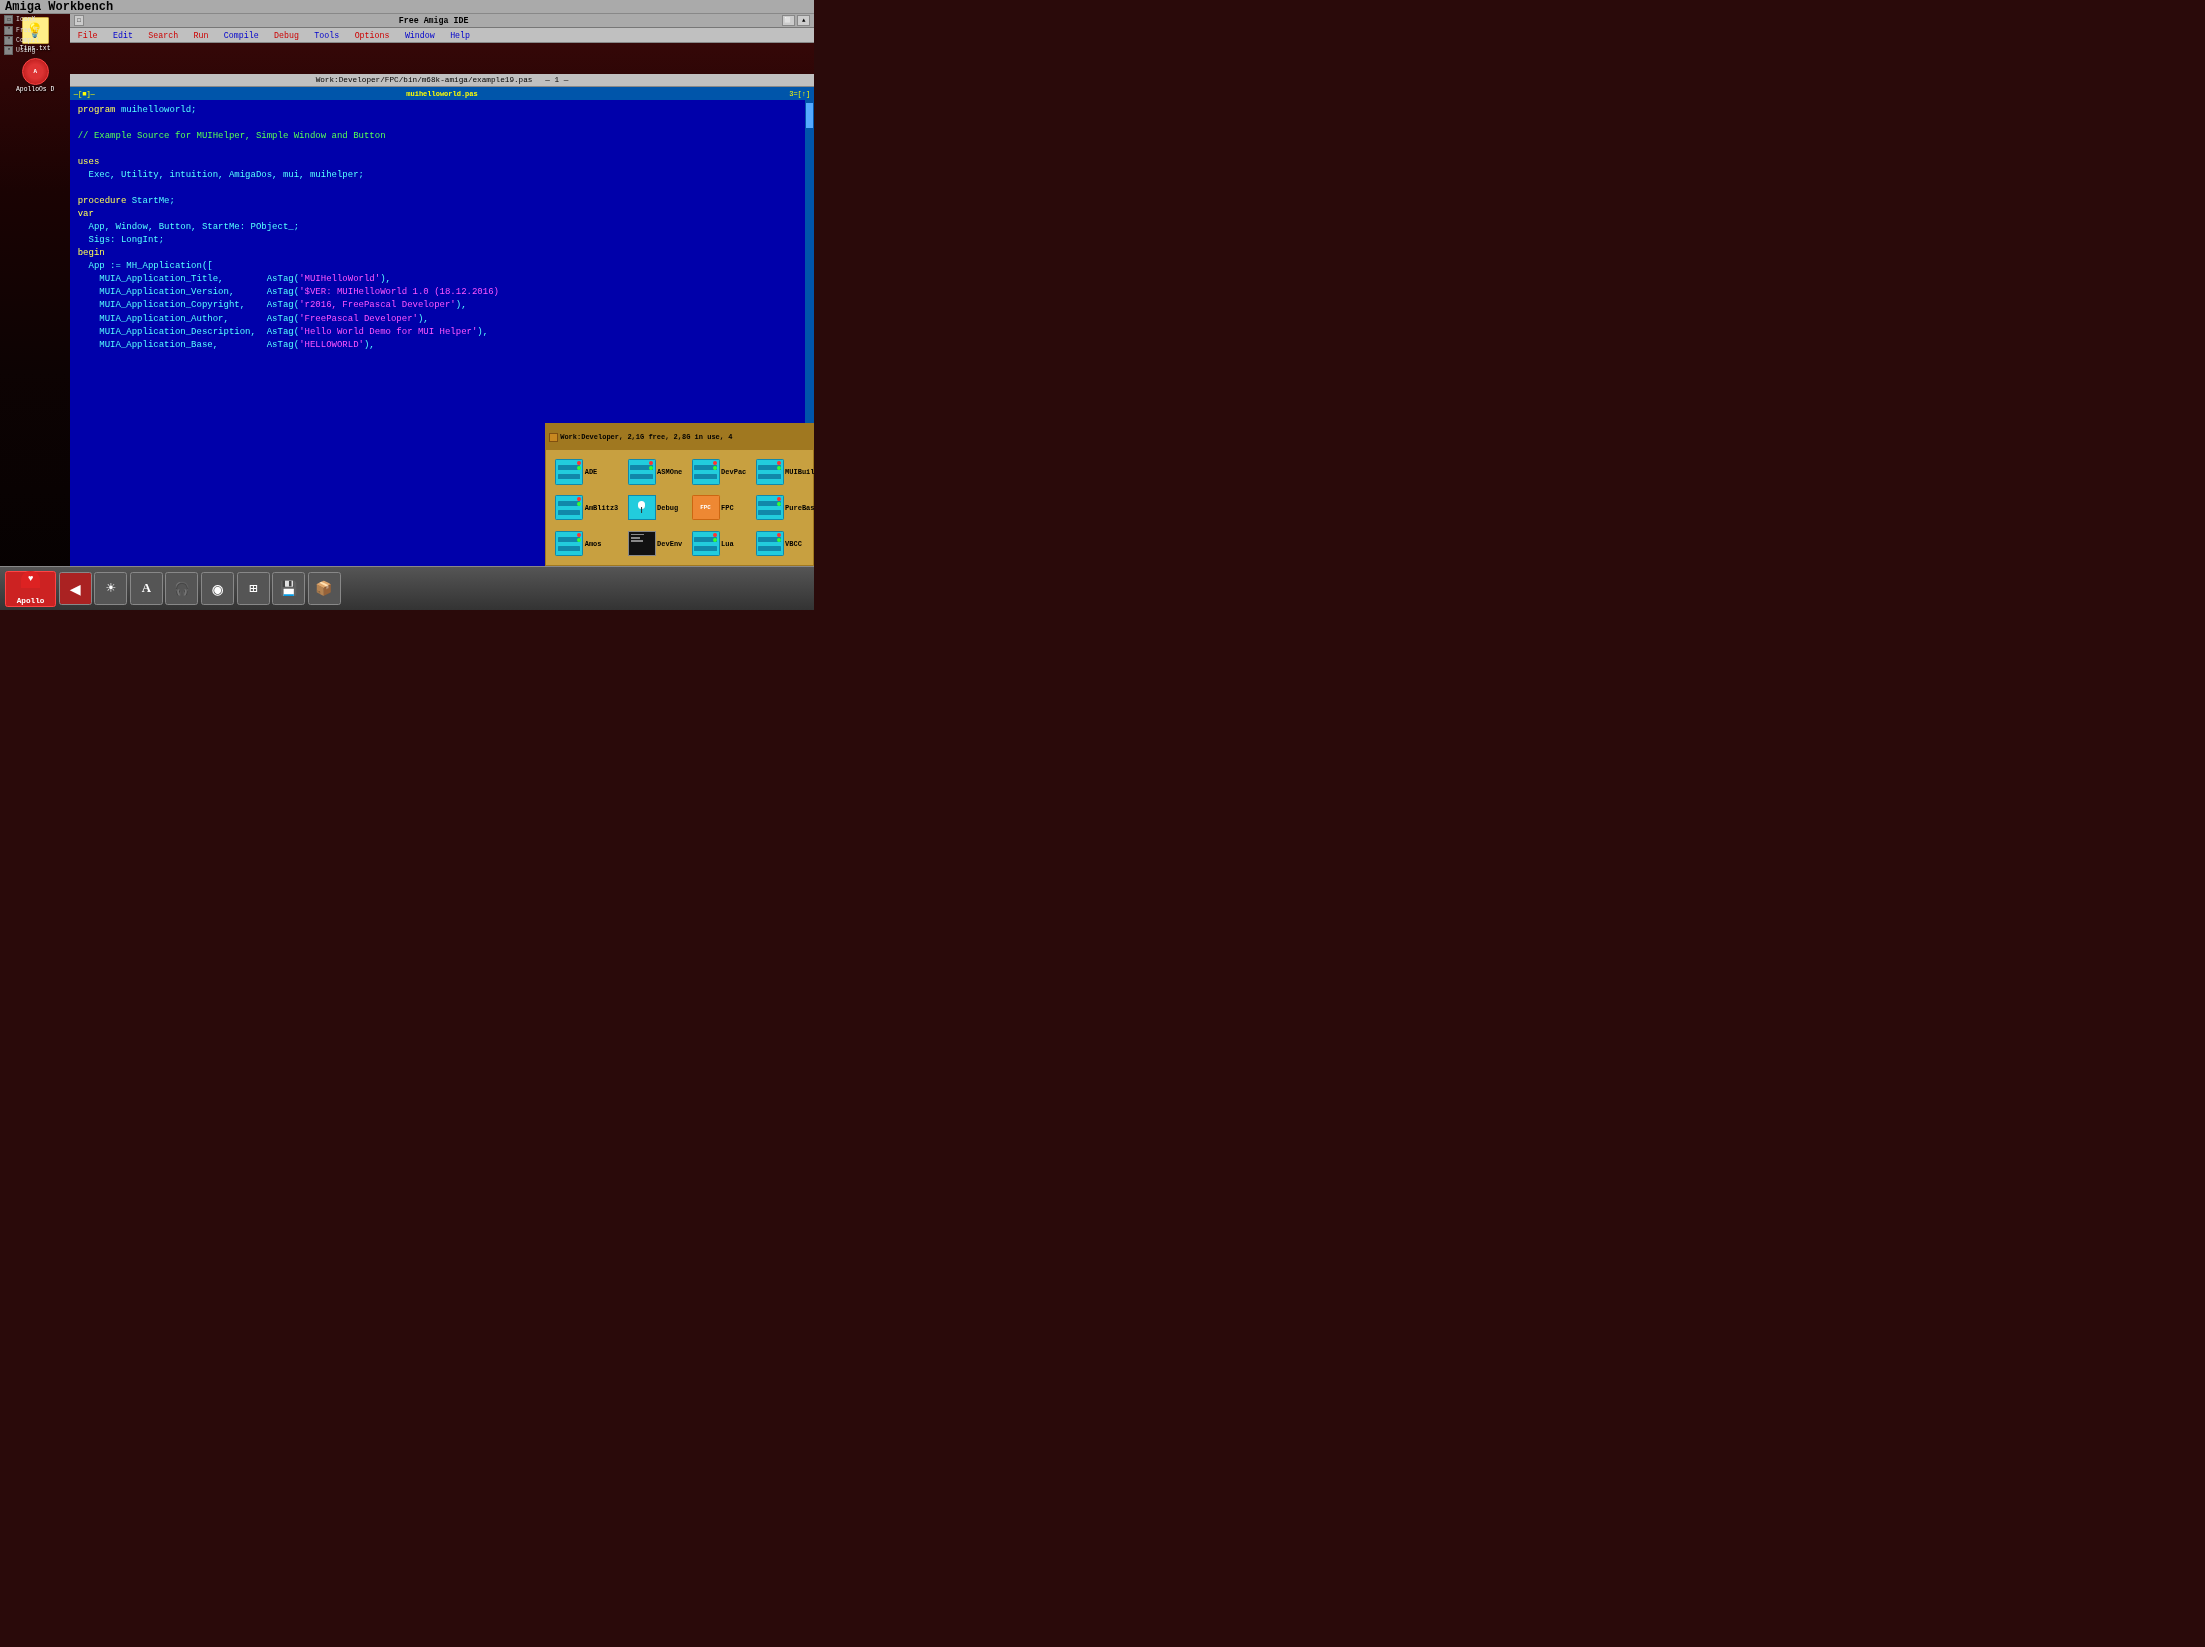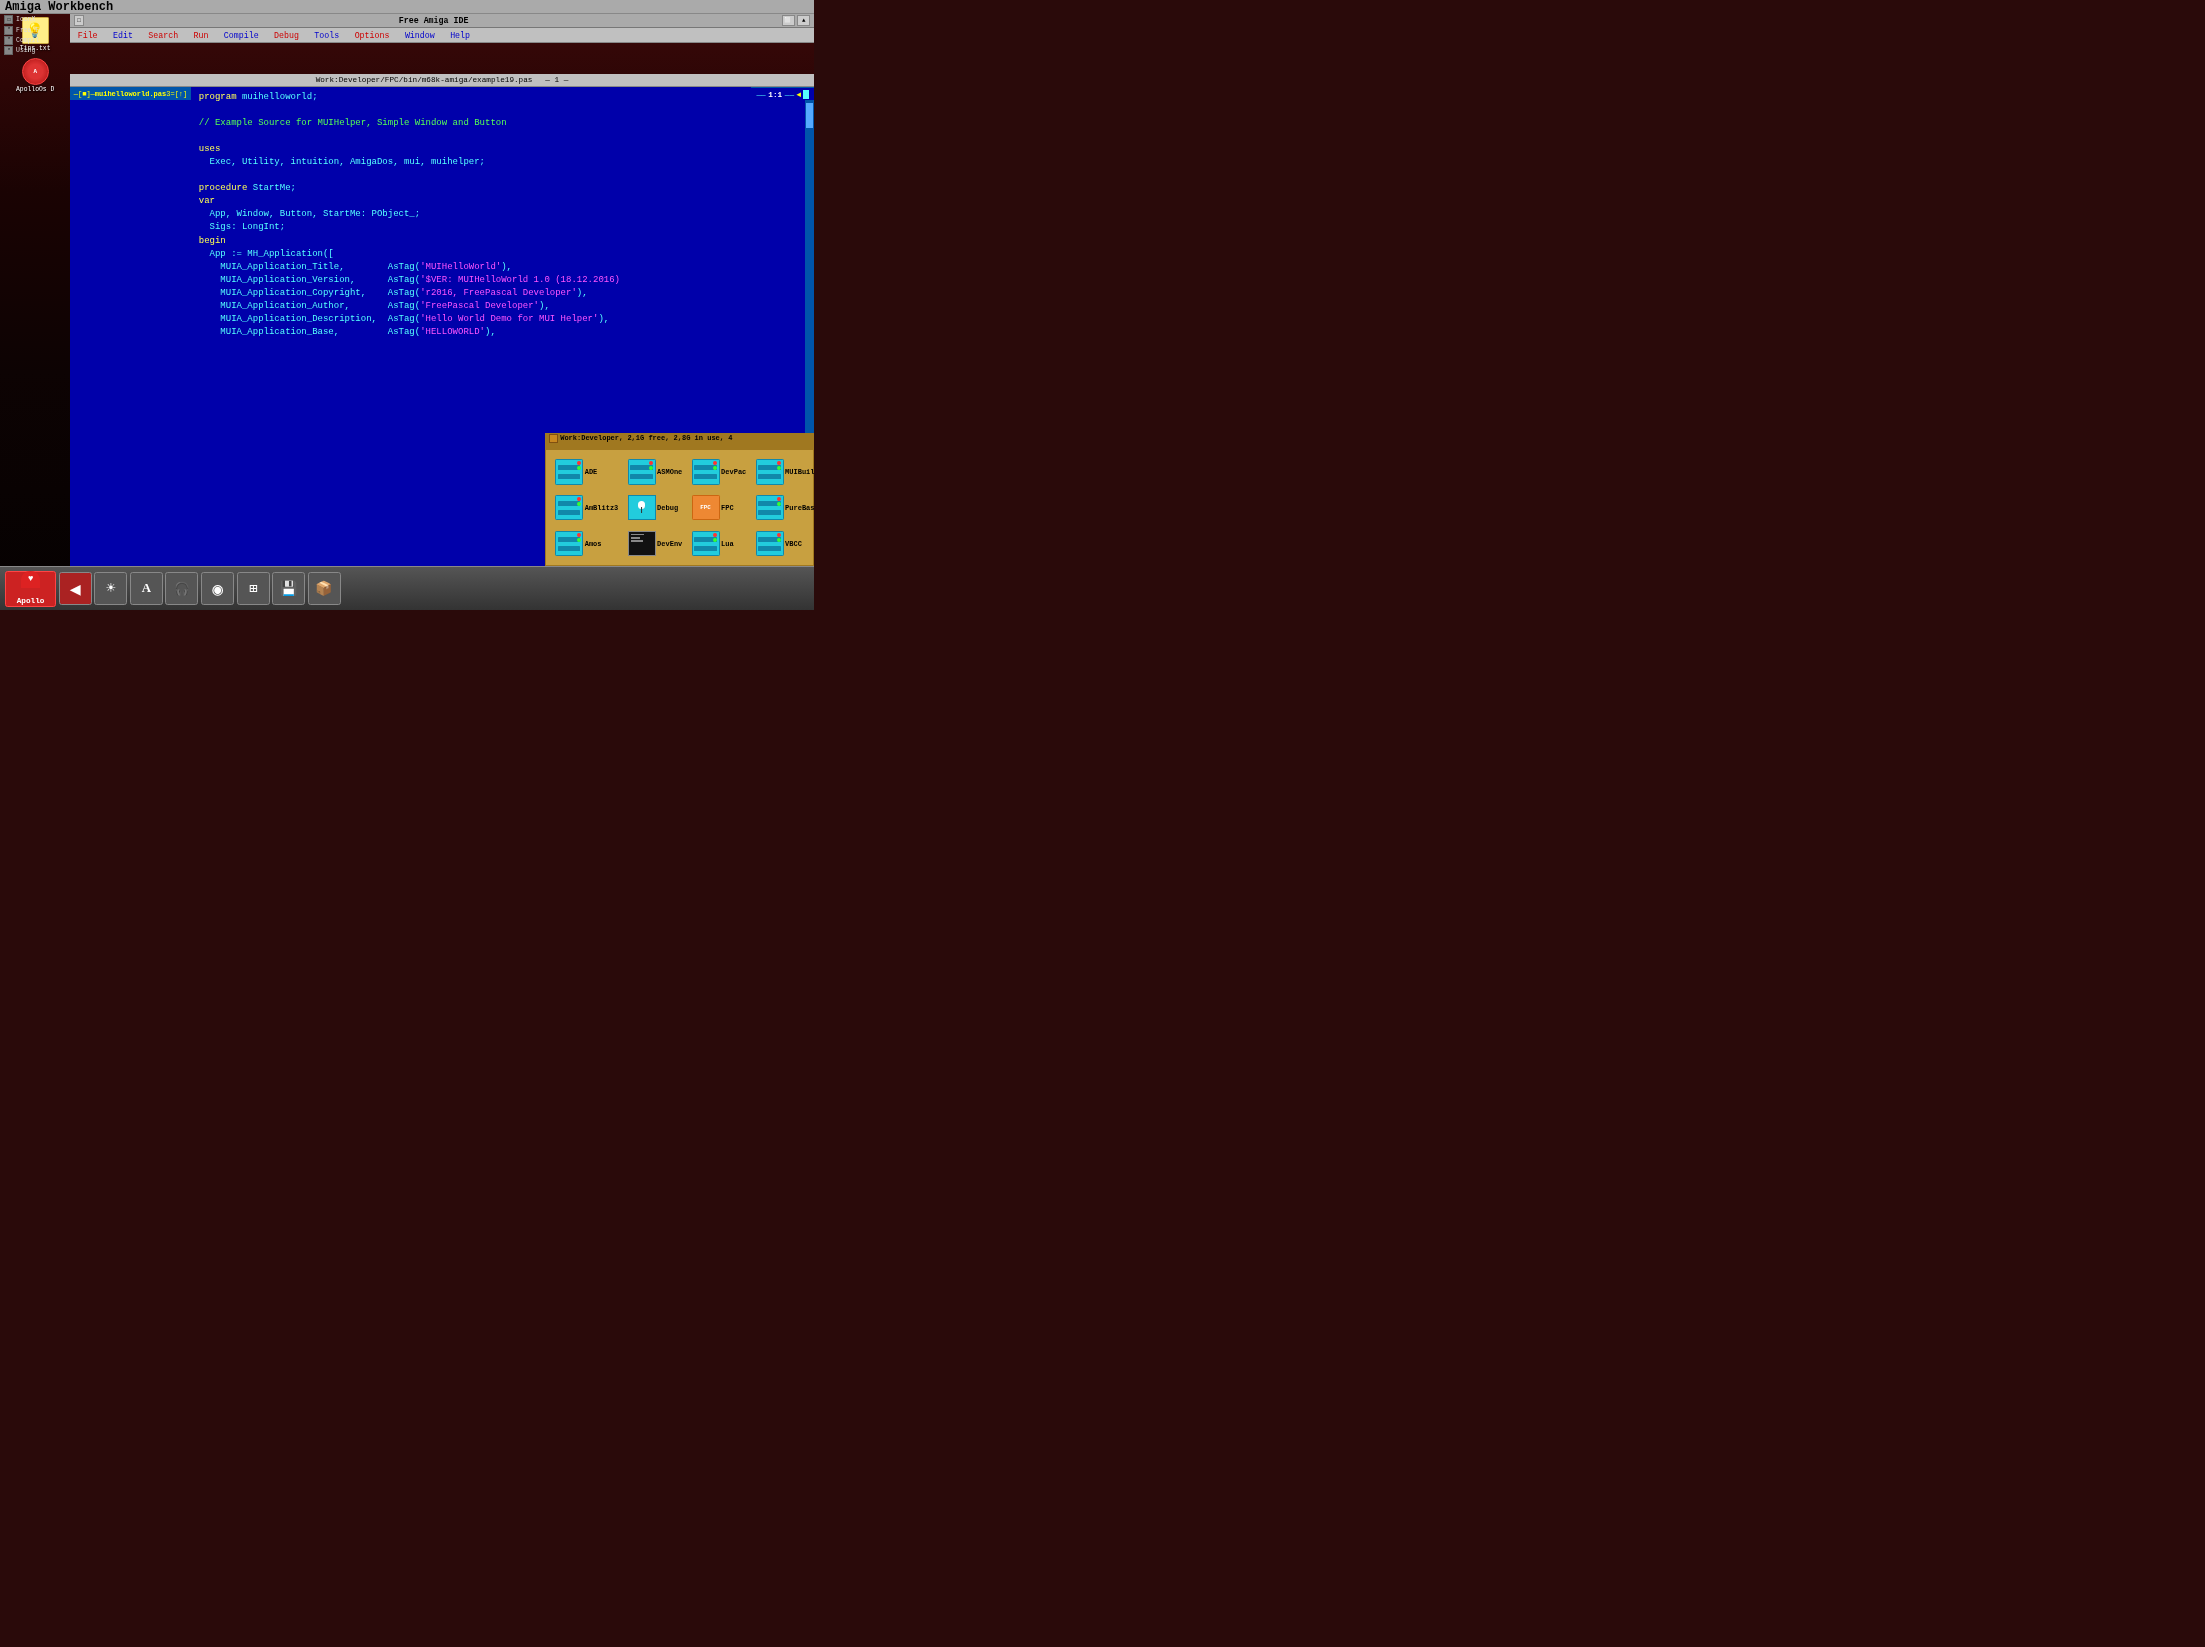--- a/index.html
+++ b/index.html
@@ -214,21 +214,21 @@
       font-family: 'Courier New', monospace;
       color: #000;
       border-bottom: 0.6px solid #888;
       margin-top: 31px;
     }
 
     
     .editor-container {
       flex: 1;
       display: flex;
-      flex-direction: row;
+      flex-direction: column;
       background: #0000aa;
       overflow: hidden;
       position: relative;
     }
 
     .editor-title-bar {
       background: #0055aa;
       height: 12.8px;
       display: flex;
       align-items: center;
@@ -353,22 +353,23 @@
       bottom: 44px;
       right: 0;
       width: 269px;
       background: #c8a040;
       border: 1.9px solid #a07820;
       font-family: 'Courier New', monospace;
     }
 
     .fm-titlebar {
       background: #a07820;
-      height: 16px;
-      display: flex;
+      height: 26px;
+      display: flex;
+      align-items: center;
       padding: 0 2.6px;
       font-size: 7px;
       color: #000;
       font-weight: bold;
     }
 
     .fm-titlebar .fm-close {
       width: 9px;
       height: 9px;
       background: #c88820;

